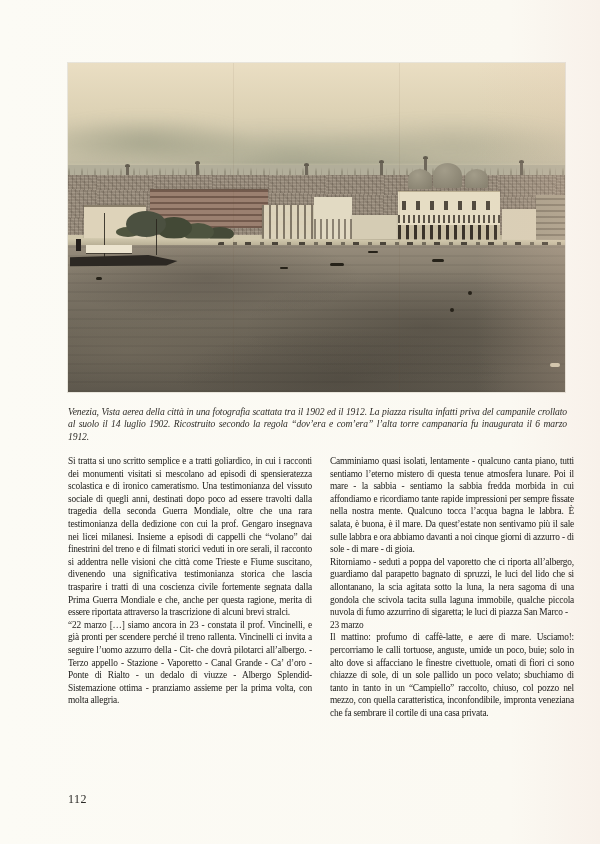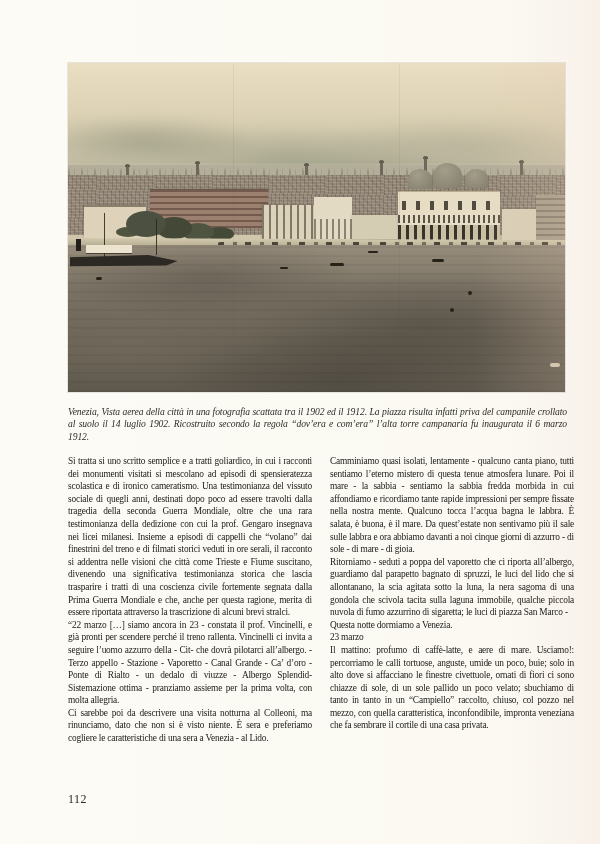--- a/index.html
+++ b/index.html
@@ -165,26 +165,24 @@
     <span class="seam" style="left:331px"></span>
     <div class="photo-tint"></div>
   </figure>
 
   <p class="caption">Venezia, Vista aerea della città in una fotografia scattata tra il 1902 ed il 1912. La piazza risulta infatti priva del campanile crollato al suolo il 14 luglio 1902. Ricostruito secondo la regola “dov’era e com’era” l’alta torre campanaria fu inaugurata il 6 marzo 1912.</p>
 
   <div class="columns">
     <div class="col">
       <p>Si tratta si uno scritto semplice e a tratti goliardico, in cui i racconti dei monumenti visitati si mescolano ad episodi di spensieratezza scolastica e di ironico cameratismo. Una testimonianza del vissuto sociale di quegli anni, destinati dopo poco ad essere travolti dalla tragedia della seconda Guerra Mondiale, oltre che una rara testimonianza della dedizione con cui la prof. Gengaro insegnava nei licei milanesi. Insieme a episodi di cappelli che “volano” dai finestrini del treno e di filmati storici veduti in ore serali, il racconto si addentra nelle visioni che città come Trieste e Fiume suscitano, divenendo una significativa testimonianza storica che lascia trasparire i tratti di una coscienza civile fortemente segnata dalla Prima Guerra Mondiale e che, anche per questa ragione, merita di essere riportata attraverso la trascrizione di alcuni brevi stralci.</p>
       <p class="para-gap">“22 marzo […] siamo ancora in 23 - constata il prof. Vincinelli, e già pronti per scendere perché il treno rallenta. Vincinelli ci invita a seguire l’uomo azzurro della - Cit- che dovrà pilotarci all’albergo. - Terzo appello - Stazione - Vaporetto - Canal Grande - Ca’ d’oro - Ponte di Rialto - un dedalo di viuzze - Albergo Splendid- Sistemazione ottima - pranziamo assieme per la prima volta, con molta allegria.</p>
-      <p>Ci sarebbe poi da descrivere una visita notturna al Colleoni, ma rinunciamo, dato che non si è visto niente. È sera e preferiamo cogliere le caratteristiche di una sera a Venezia - al Lido.</p>
     </div>
     <div class="col">
       <p>Camminiamo quasi isolati, lentamente - qualcuno canta piano, tutti sentiamo l’eterno mistero di questa tenue atmosfera lunare. Poi il mare - la sabbia - sentiamo la sabbia fredda morbida in cui affondiamo e ricordiamo tante rapide impressioni per sempre fissate nella nostra mente. Qualcuno tocca l’acqua bagna le labbra. È salata, è buona, è il mare. Da quest’estate non sentivamo più il sale sulle labbra e ora abbiamo davanti a noi cinque giorni di azzurro - di sole - di mare - di gioia.</p>
       <p>Ritorniamo - seduti a poppa del vaporetto che ci riporta all’albergo, guardiamo dal parapetto bagnato di spruzzi, le luci del lido che si allontanano, la scia agitata sotto la luna, la nera sagoma di una gondola che scivola tacita sulla laguna immobile, qualche piccola nuvola di fumo azzurrino di sigaretta; le luci di piazza San Marco -</p>
-      <p>Questa notte dormiamo a Venezia.</p>
       <p>23 marzo</p>
       <p>Il mattino: profumo di caffè-latte, e aere di mare. Usciamo!: percorriamo le calli tortuose, anguste, umide un poco, buie; solo in alto dove si affacciano le finestre civettuole, ornati di fiori ci sono chiazze di sole, di un sole pallido un poco velato; sbuchiamo di tanto in tanto in un “Campiello” raccolto, chiuso, col pozzo nel mezzo, con quella caratteristica, inconfondibile, impronta veneziana che fa sembrare il cortile di una casa privata.</p>
     </div>
   </div>
 
   <div class="page-number">112</div>
 
 </div>
 
 </body></html>

